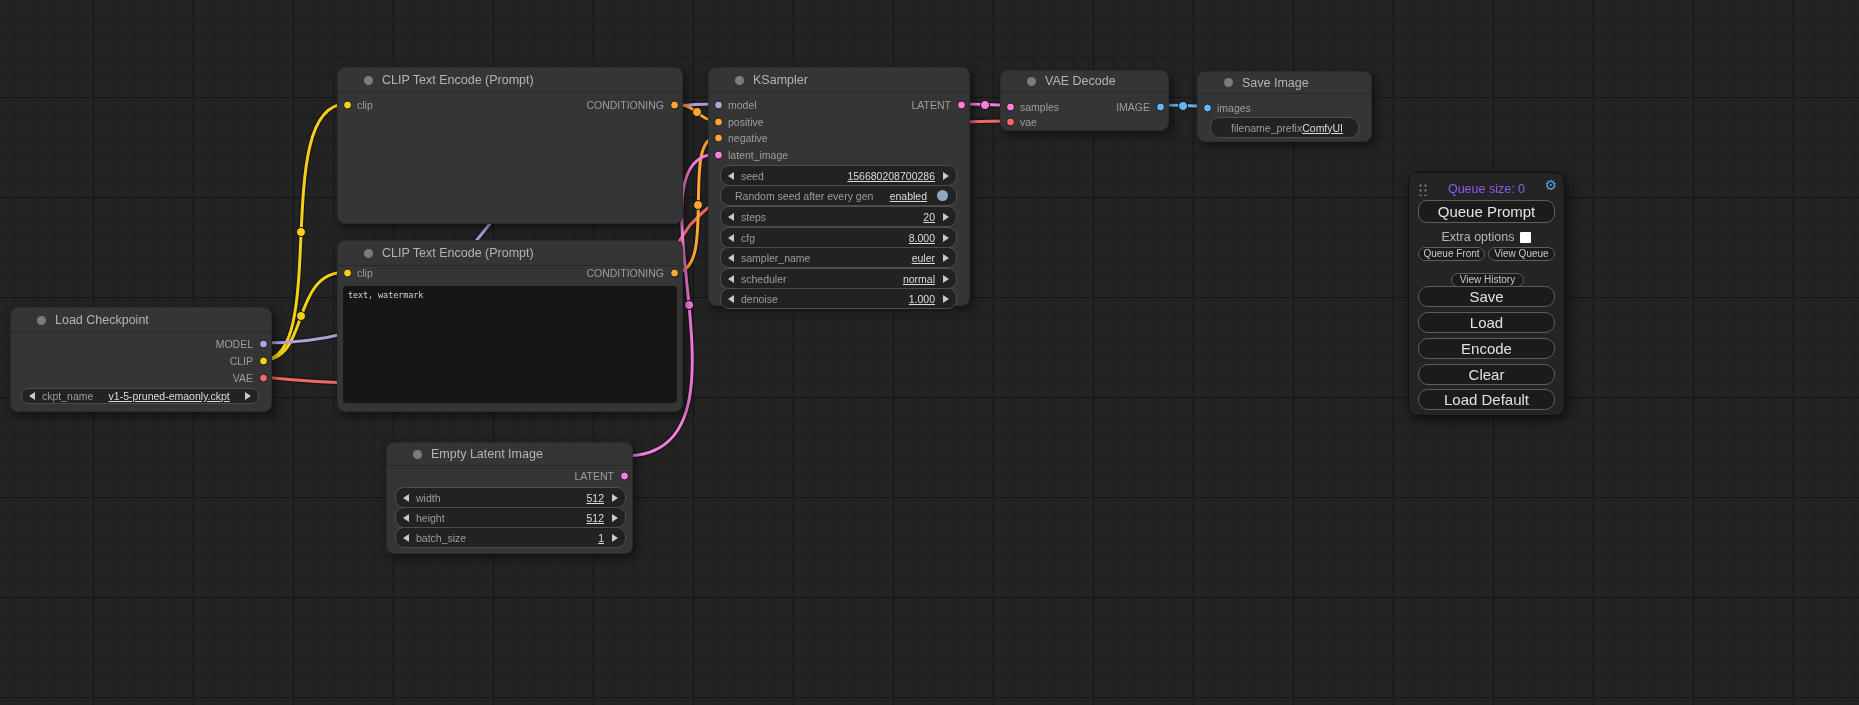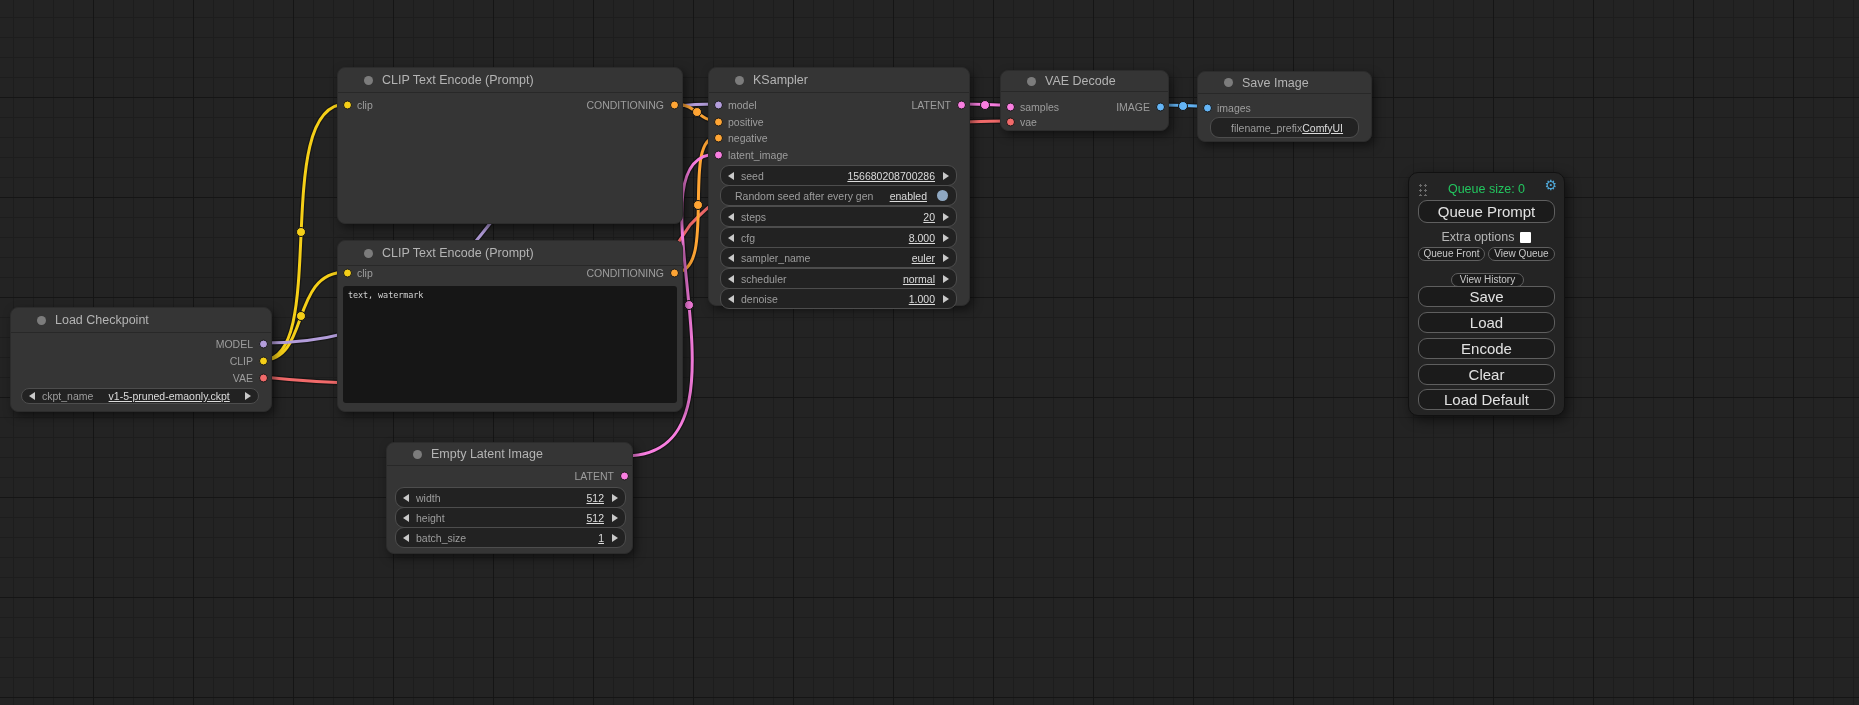--- a/index.html
+++ b/index.html
@@ -44,27 +44,27 @@
   .arrR{width:0;height:0;border-top:4px solid transparent;border-bottom:4px solid transparent;
     border-left:6px solid #c9c9c9;flex:0 0 auto;}
   .wlabel{margin-left:7px;font-size:10.5px;color:#9d9d9d;white-space:nowrap;}
   .wvalue{margin-left:auto;margin-right:8px;font-size:10.5px;color:#dcdcdc;white-space:nowrap;text-decoration:underline;}
   .wvalue.center{margin:0 auto;}
   .toggle{width:11px;height:11px;border-radius:50%;background:#8fa8c2;flex:0 0 auto;margin-right:1px;}
   
   .qpanel{position:absolute;left:1408px;top:172px;width:157px;height:244px;background:#242424;
     border:1px solid #111;border-radius:10px;box-shadow:3px 4px 12px rgba(0,0,0,.55);box-sizing:border-box;}
   .qhead{position:absolute;left:0;right:0;top:7px;height:18px;text-align:center;
-    font-size:12.5px;color:#22c55e;line-height:18px;}
+    font-size:12.5px;color:#8b5cf6;line-height:18px;}
   .qhandle{position:absolute;left:9px;top:10px;width:9px;height:13px;
     background-image:radial-gradient(#6b6b6b 1px, transparent 1.4px);background-size:5px 5px;}
   .qgear{position:absolute;right:7px;top:4px;font-size:14px;color:#4fa8d8;cursor:pointer;}
   .qbtn{position:absolute;left:9px;right:9px;background:#1b1b1b;border:1px solid #5f5f5f;
     border-radius:9px;color:#e2e2e2;text-align:center;box-sizing:border-box;cursor:pointer;}
-  .qbtn.big{height:21px;font-size:15px;line-height:19px;}
+  .qbtn.big{height:21px;font-size:15px;line-height:19px;border-radius:10px;}
   .qprompt{top:27px;height:23px;font-size:15px;line-height:21px;}
   .extra{position:absolute;left:0;right:0;top:58px;height:13px;text-align:center;
     font-size:12.5px;color:#b5b5b5;line-height:13px;}
   .chk{display:inline-block;width:11px;height:11px;background:#ffffff;border-radius:1px;
     vertical-align:-2px;margin-left:6px;cursor:pointer;}
   .qsmall{position:absolute;height:14px;background:#1b1b1b;border:1px solid #5f5f5f;
     border-radius:8px;color:#c8c8c8;font-size:10px;line-height:12px;text-align:center;
     box-sizing:border-box;cursor:pointer;}
 </style>
 </head>

